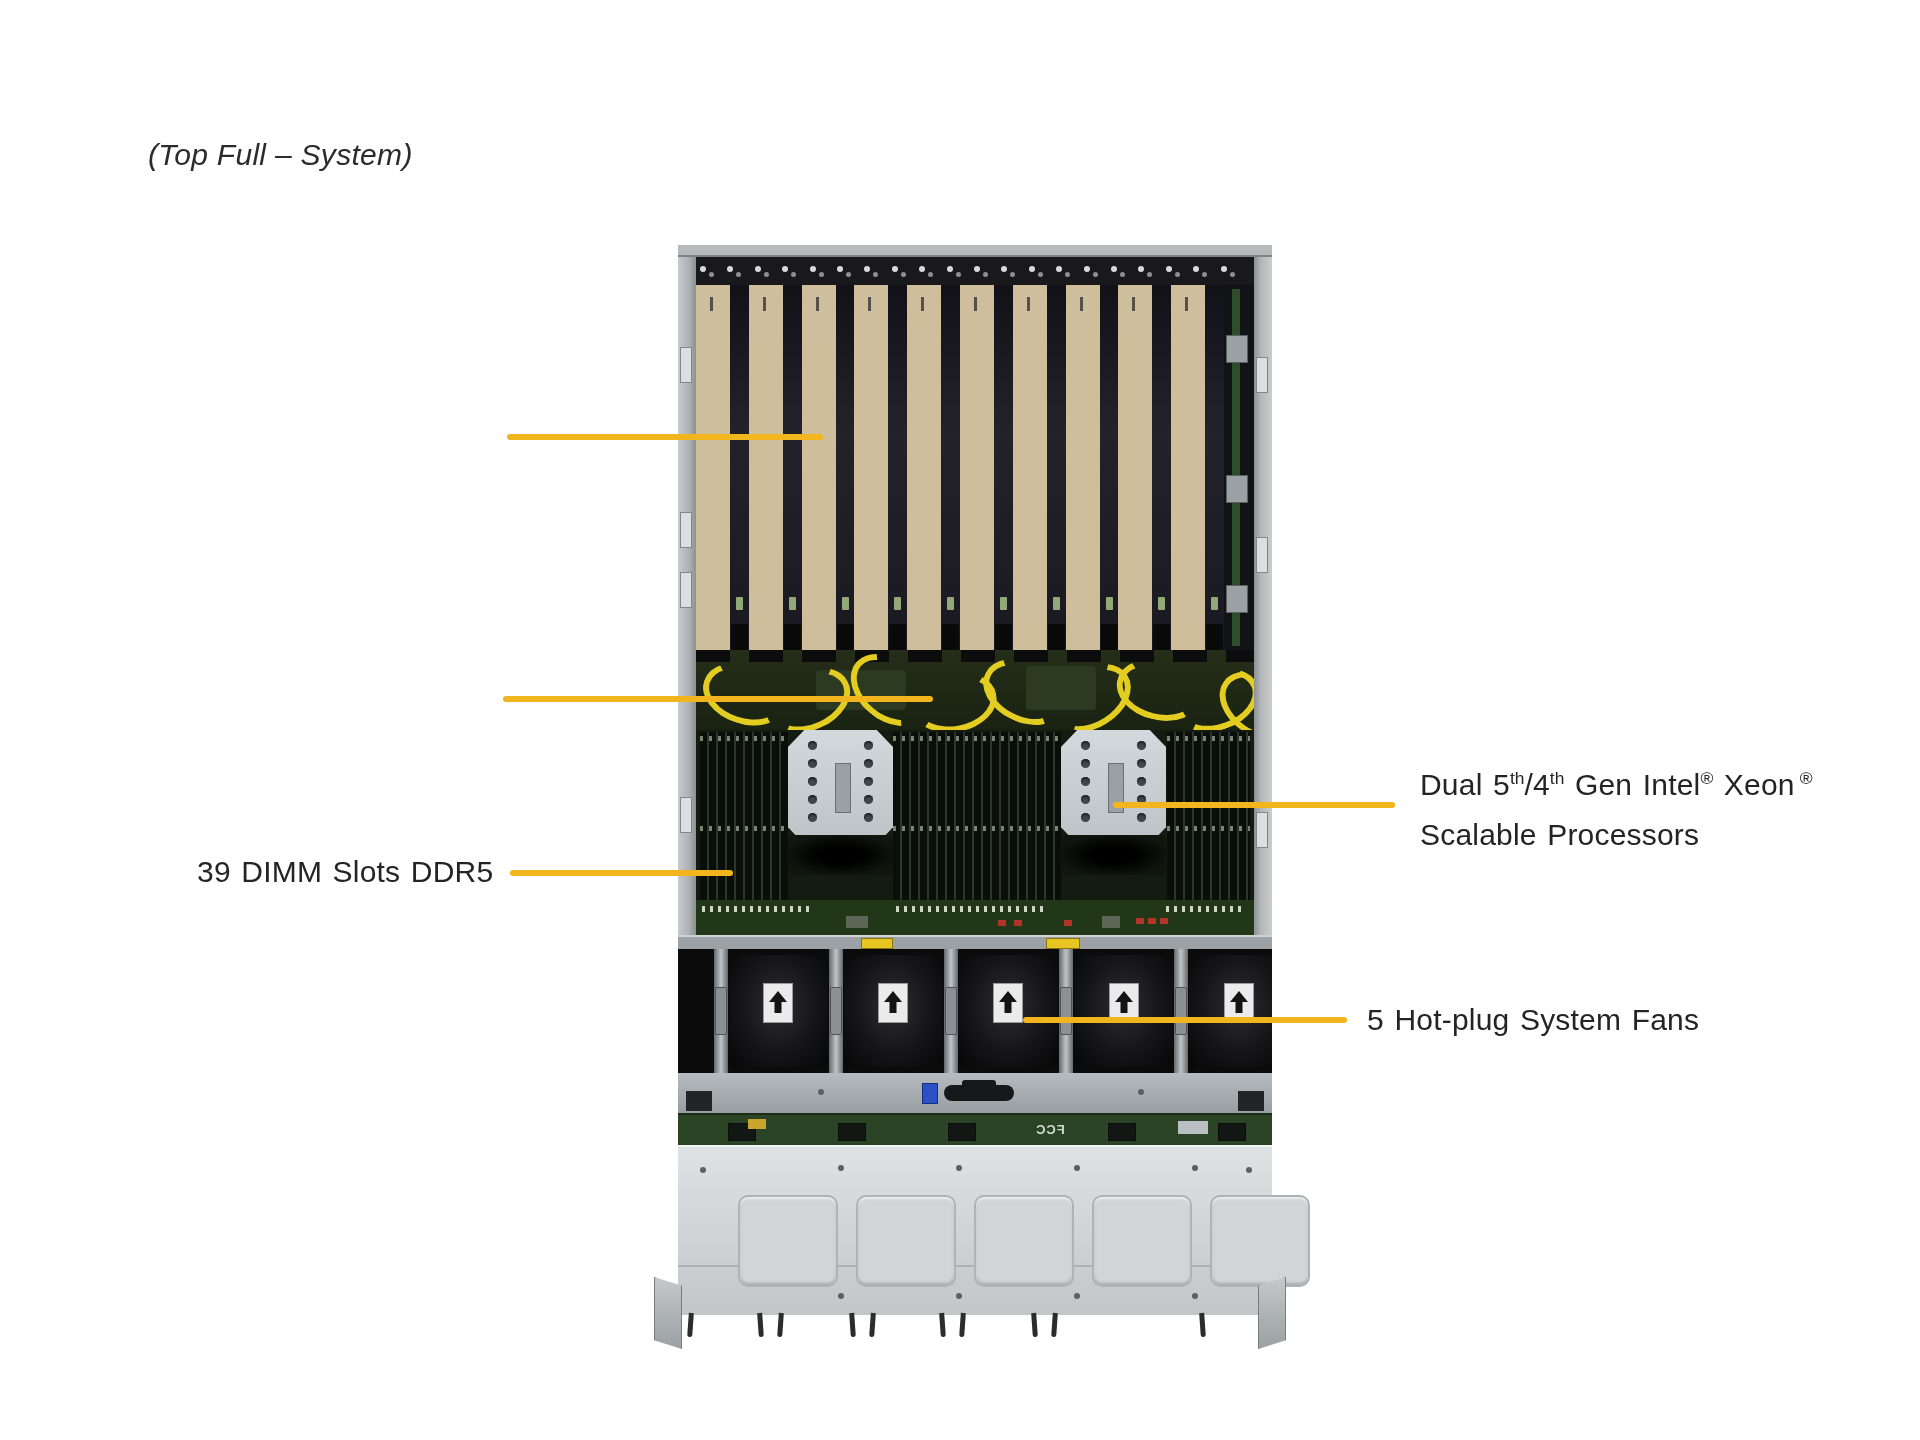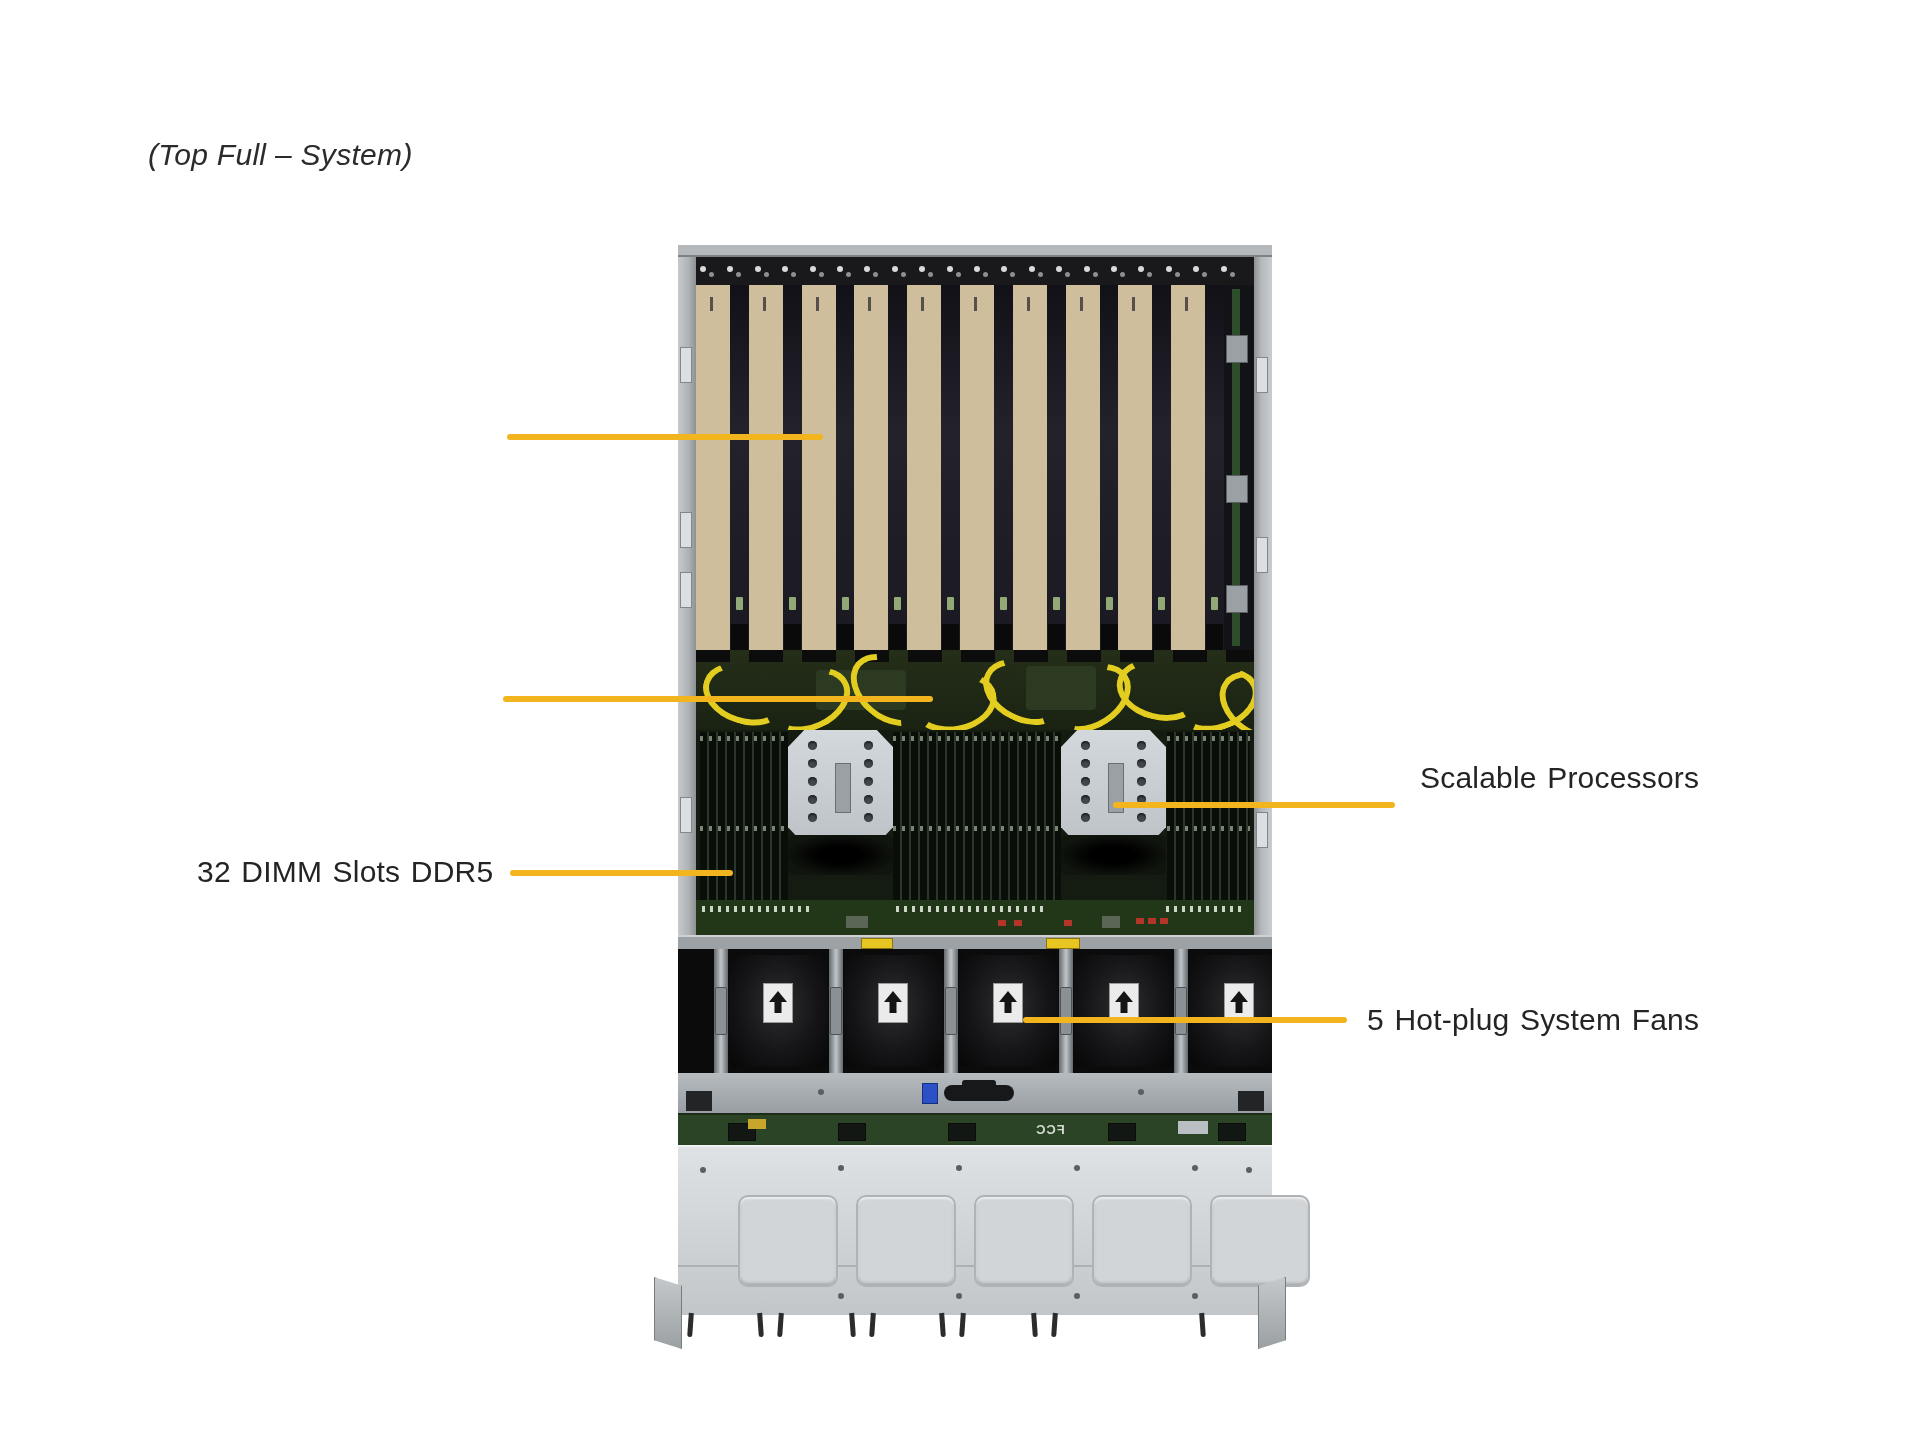--- a/index.html
+++ b/index.html
@@ -119,24 +119,25 @@
 
 <div class="abs fig-title">(Top Full – System)</div>
 
 <div class="abs callout-label lab-gpu">
 </div>
 
 <div class="abs callout-label lab-nvme">
 </div>
 
 <div class="abs callout-label lab-cpu">
+  <div><span>Dual 5</span><sup>th</sup><span>/4</span><sup>th</sup><span> Gen Intel</span><sup>®</sup><span> Xeon</span><sup class="reg2">®</sup></div>
   <div>Scalable Processors</div>
 </div>
 
-<div class="abs callout-label lab-dimm">32 DIMM Slots DDR5</div>
+<div class="abs callout-label lab-dimm">39 DIMM Slots DDR5</div>
 <div class="abs callout-label lab-fans">5 Hot-plug System Fans</div>
 
 <div class="abs callout-line line-gpu"></div>
 <div class="abs callout-line line-nvme"></div>
 <div class="abs callout-line line-dimm"></div>
 <div class="abs callout-line line-cpu"></div>
 <div class="abs callout-line line-fans"></div>
 
 <div class="abs server">
 

